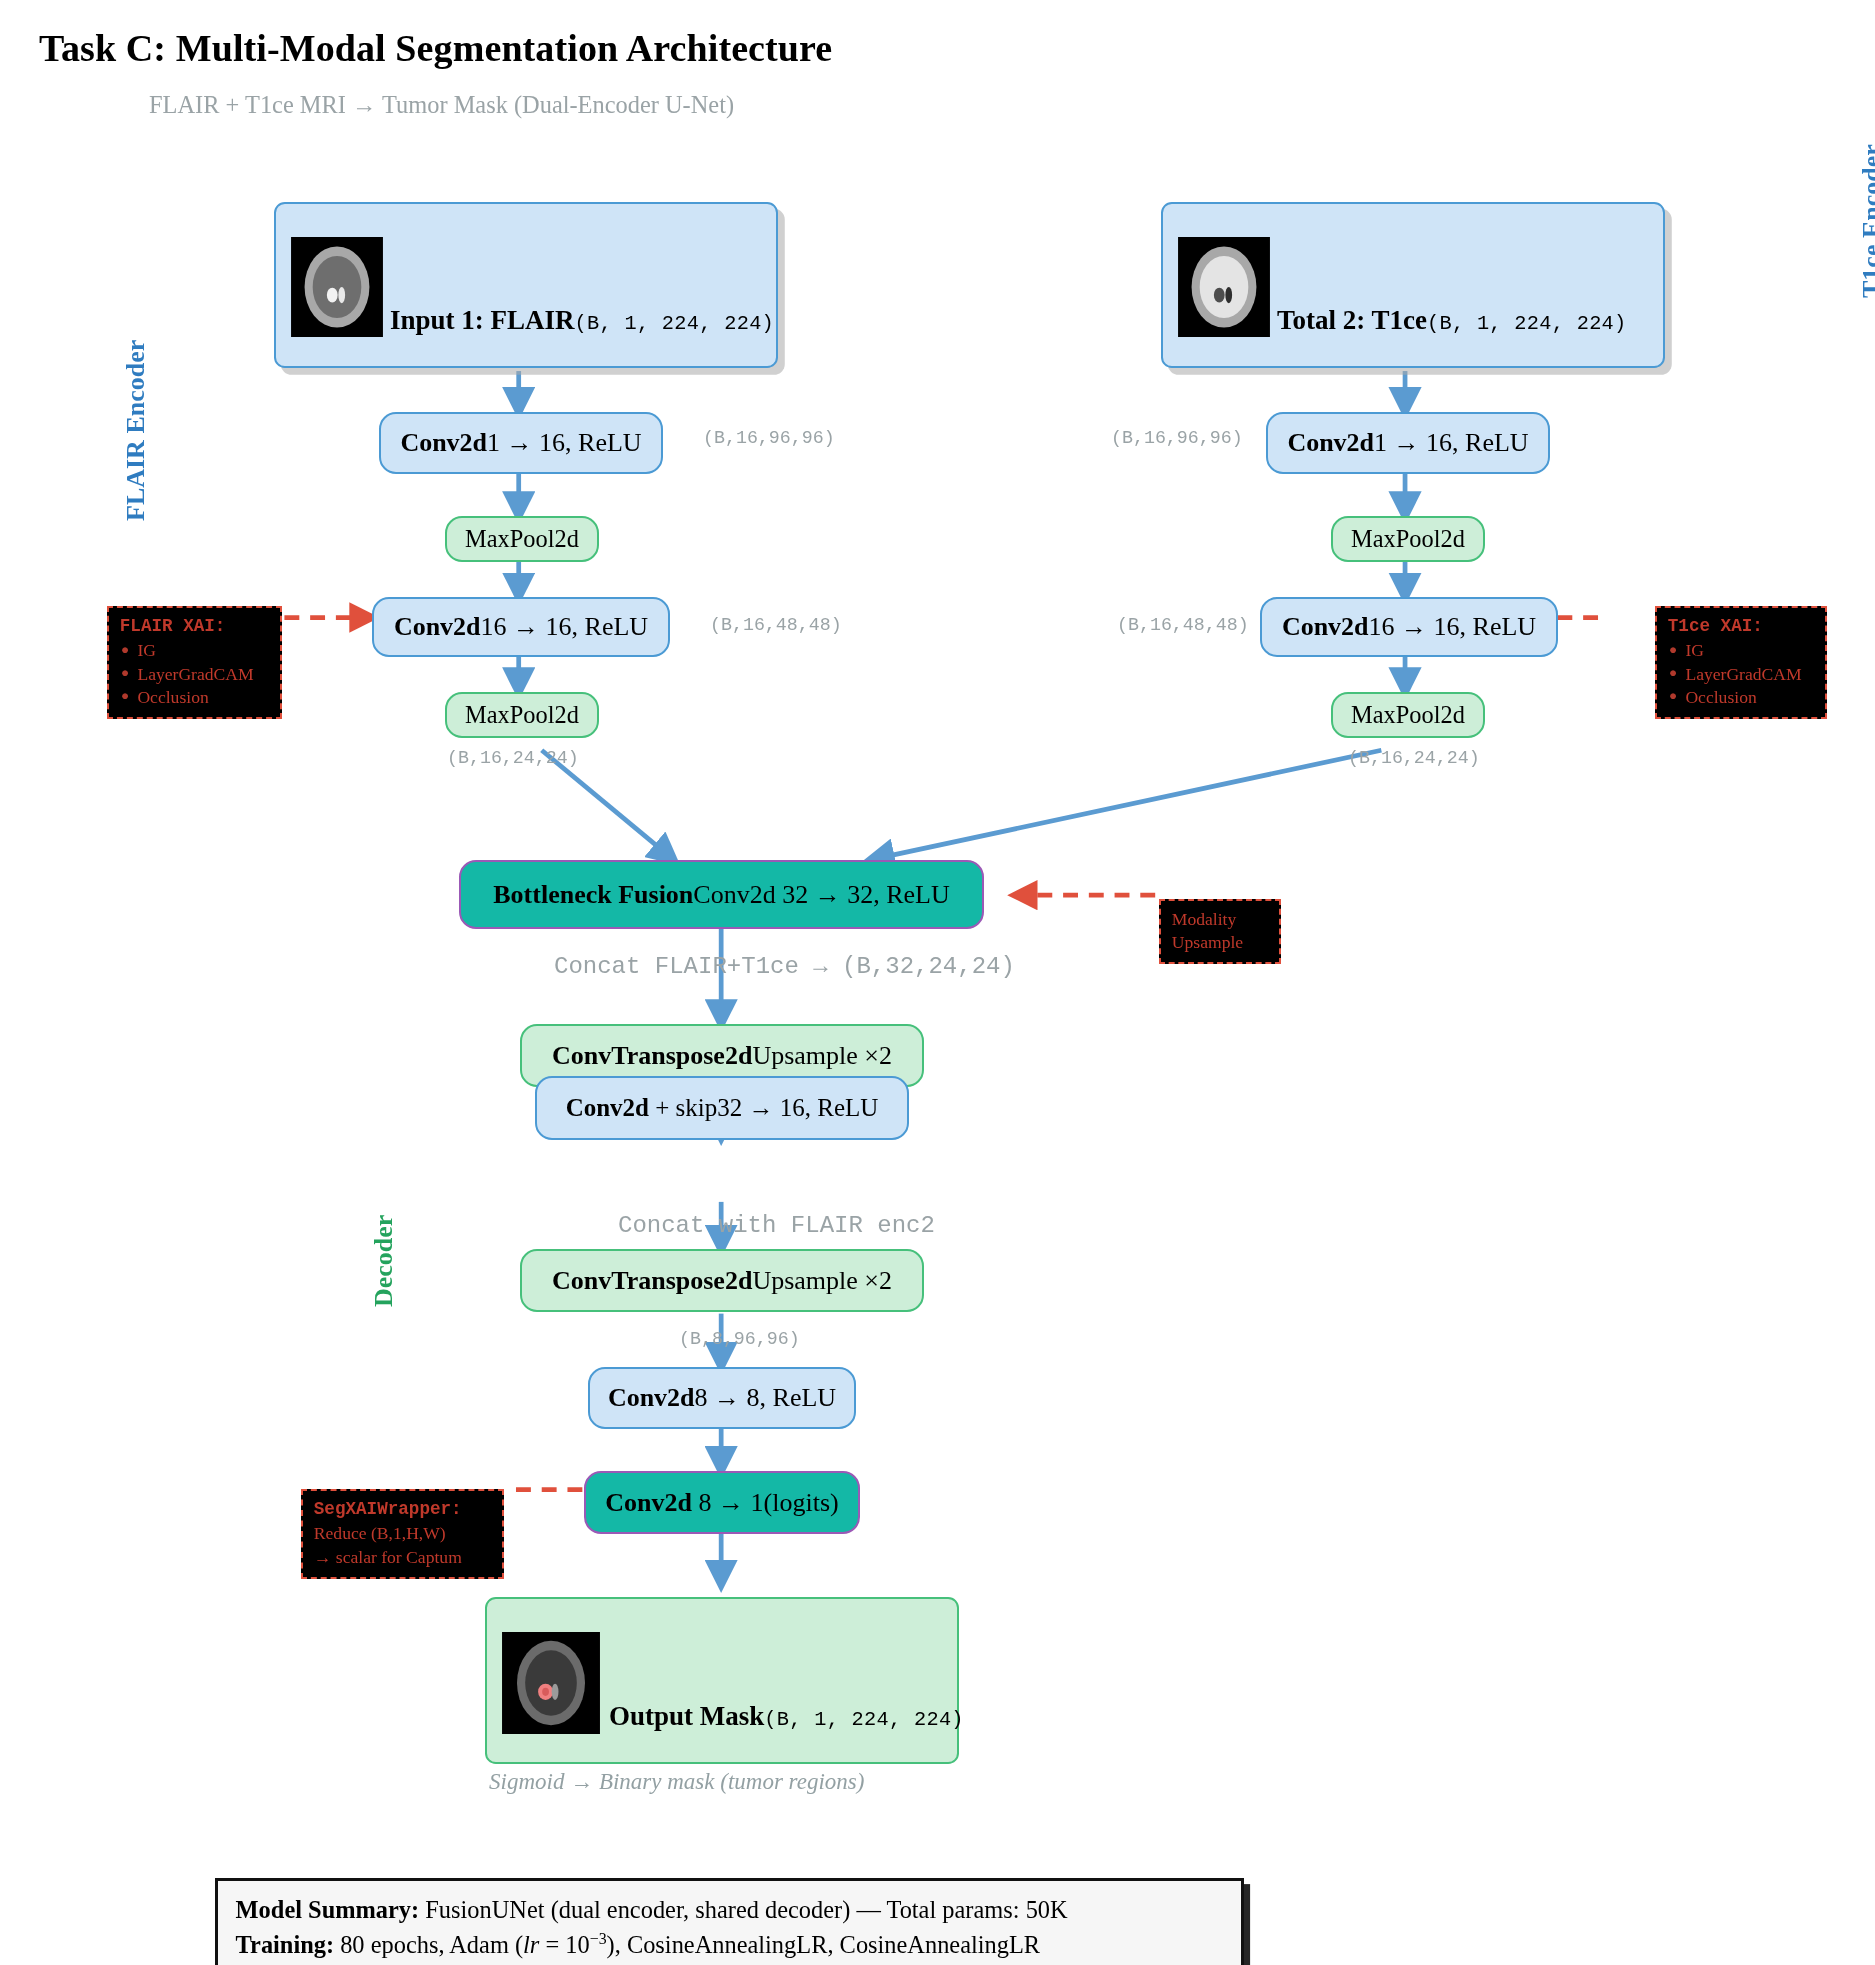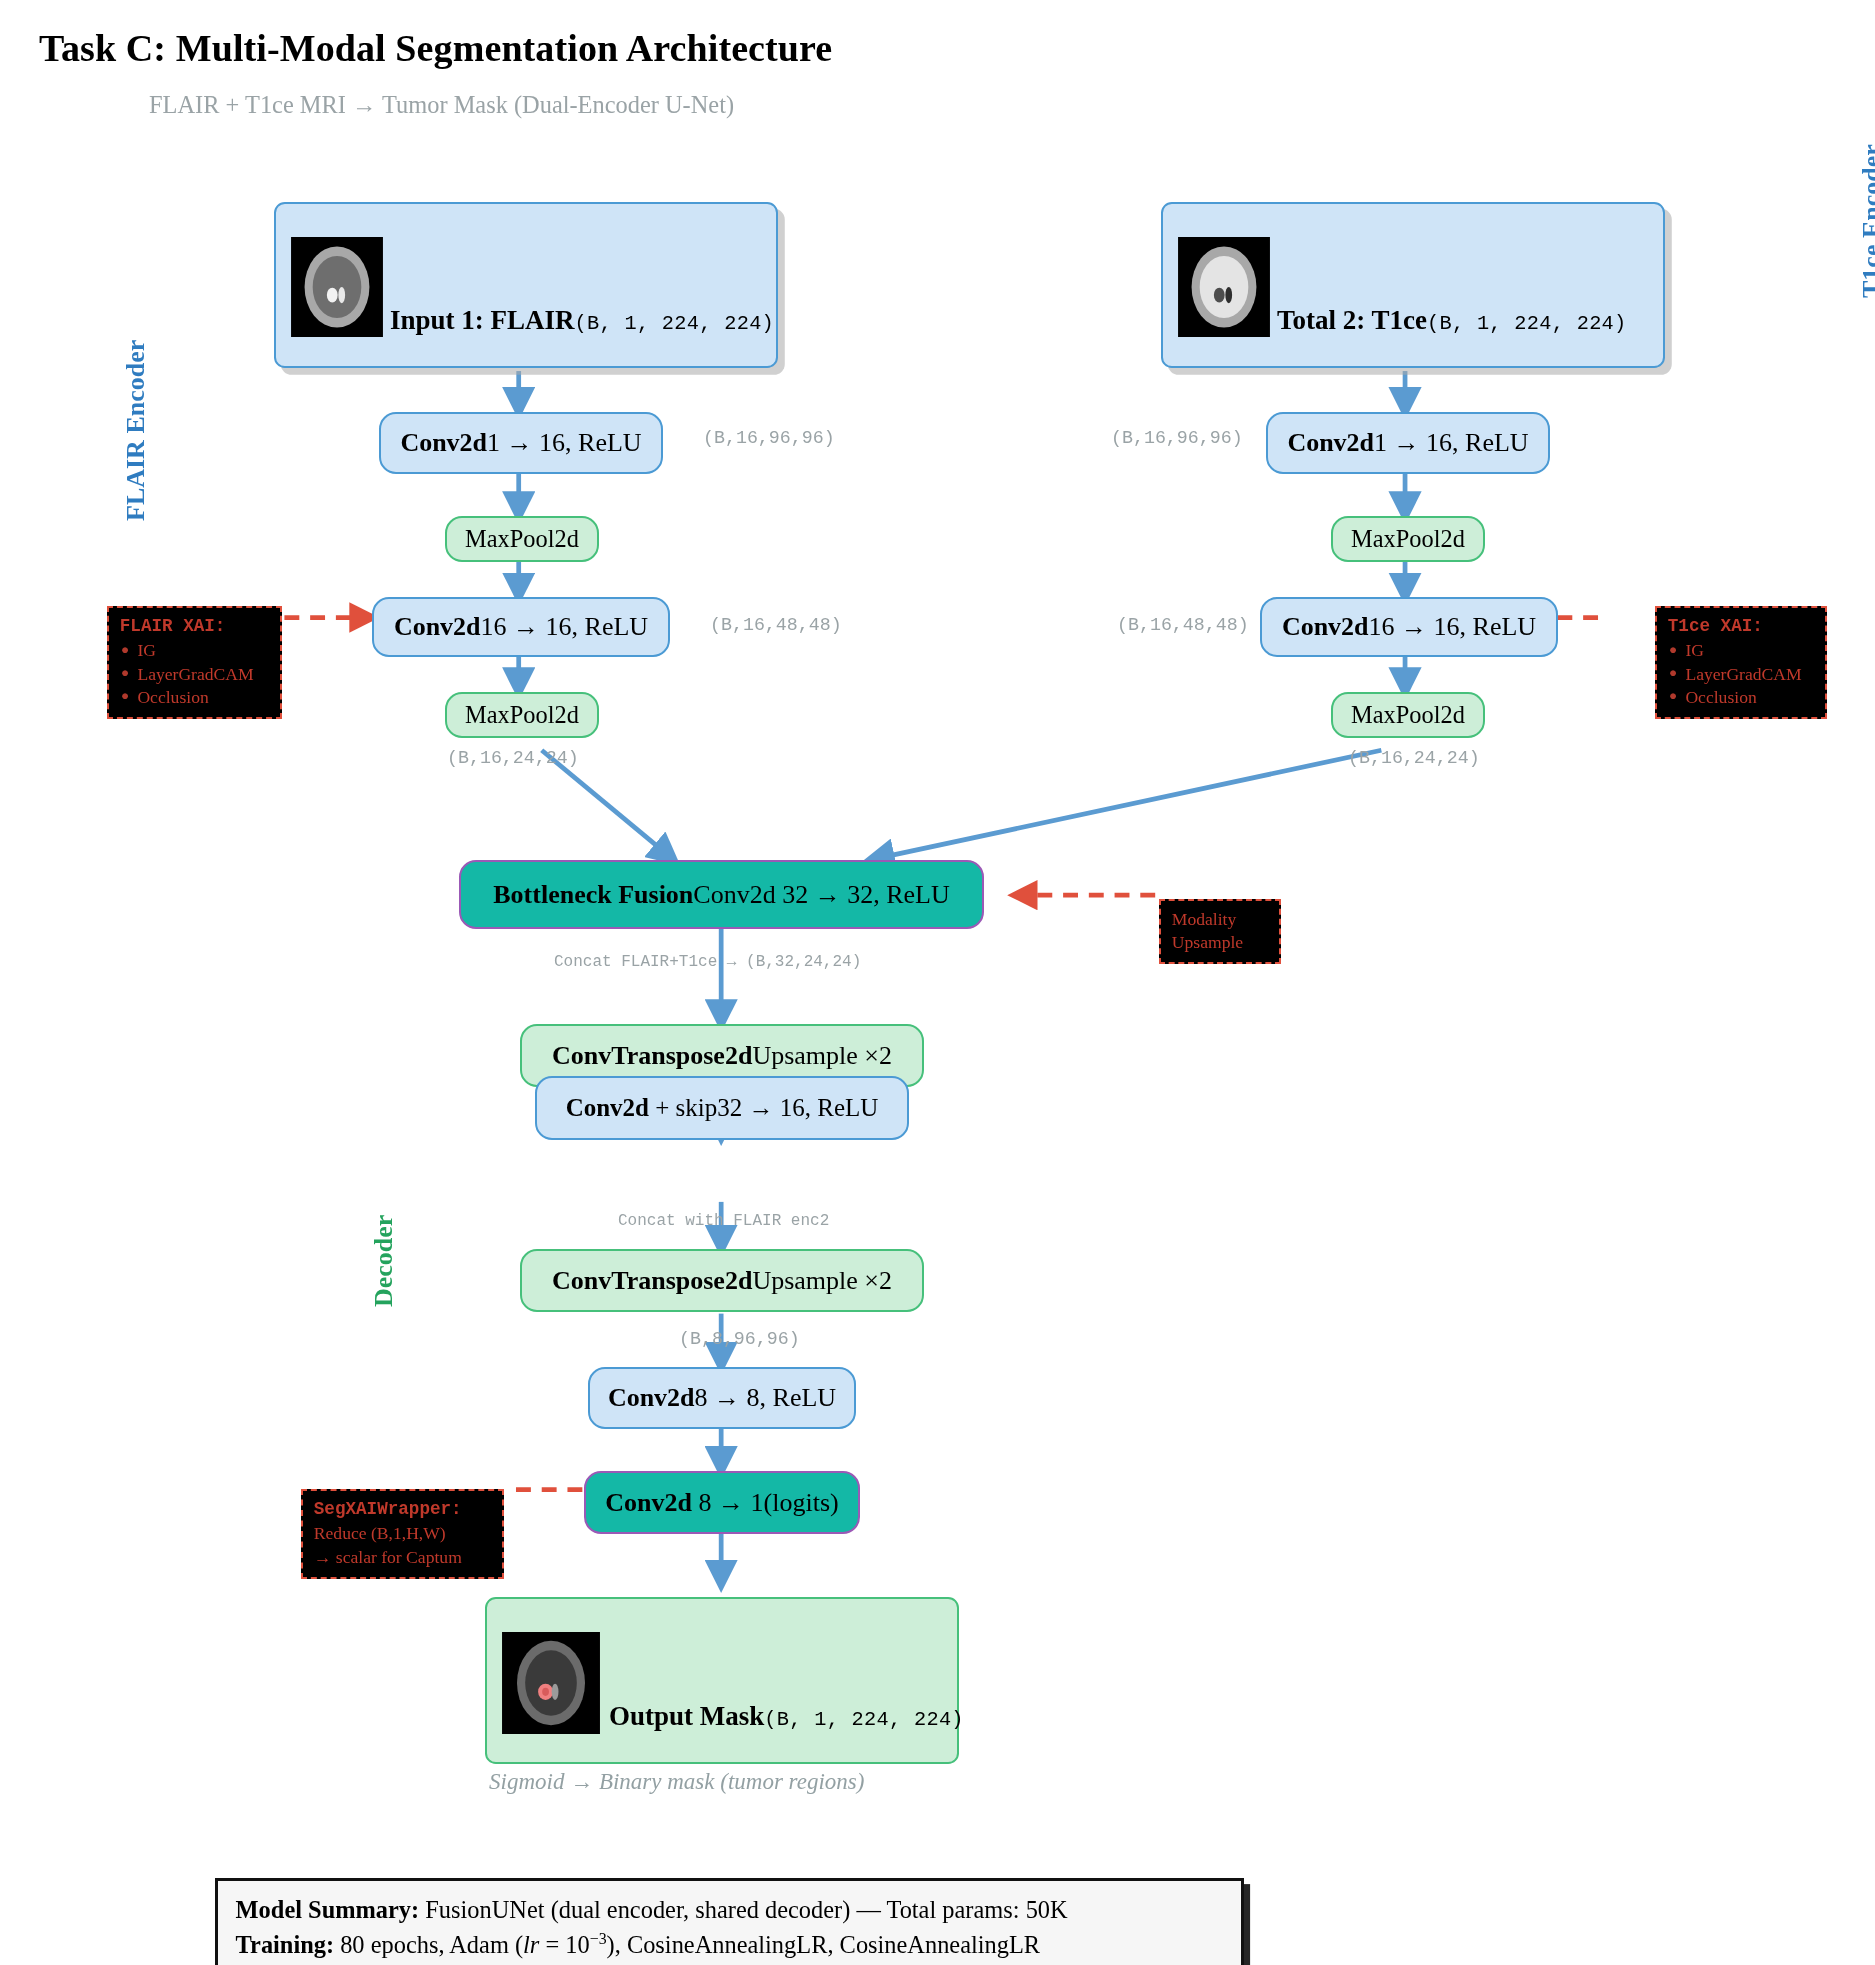--- a/index.html
+++ b/index.html
@@ -34,21 +34,21 @@
   
   .iobox{position:absolute;box-sizing:border-box;border-radius:10.8px;}
   .iobox .thumb{position:absolute;}
   .iobox .cap{position:absolute;white-space:nowrap;font-size:27px;}
   .mono{font-family:"Liberation Mono","DejaVu Sans Mono",monospace;font-size:20.3px;letter-spacing:0.3px;}
   
   .shape{
     position:absolute;color:#9aa3a6;white-space:nowrap;
     font-family:"Liberation Mono","DejaVu Sans Mono",monospace;font-size:18.3px;
   }
-  .edgelab{position:absolute;color:#9aa3a6;white-space:nowrap;font-size:16px;
+  .edgelab{position:absolute;color:#9aa3a6;white-space:nowrap;font-size:24px;
            font-family:"Liberation Mono","DejaVu Sans Mono",monospace;}
   
   .xai{
     position:absolute;box-sizing:border-box;
     background:#000000;border:2.7px dashed #e0503c;color:#c0392b;
     padding:6.8px 9.5px 8.1px 10.8px;line-height:1.32;margin-top:32px;
   }
   .xai .head{font-family:"Liberation Mono","DejaVu Sans Mono",monospace;
              font-weight:bold;font-size:17.6px;display:block;margin-bottom:1.4px;}
   .xai ul{margin:0;padding:0 0 0 17.6px;list-style:none;}

